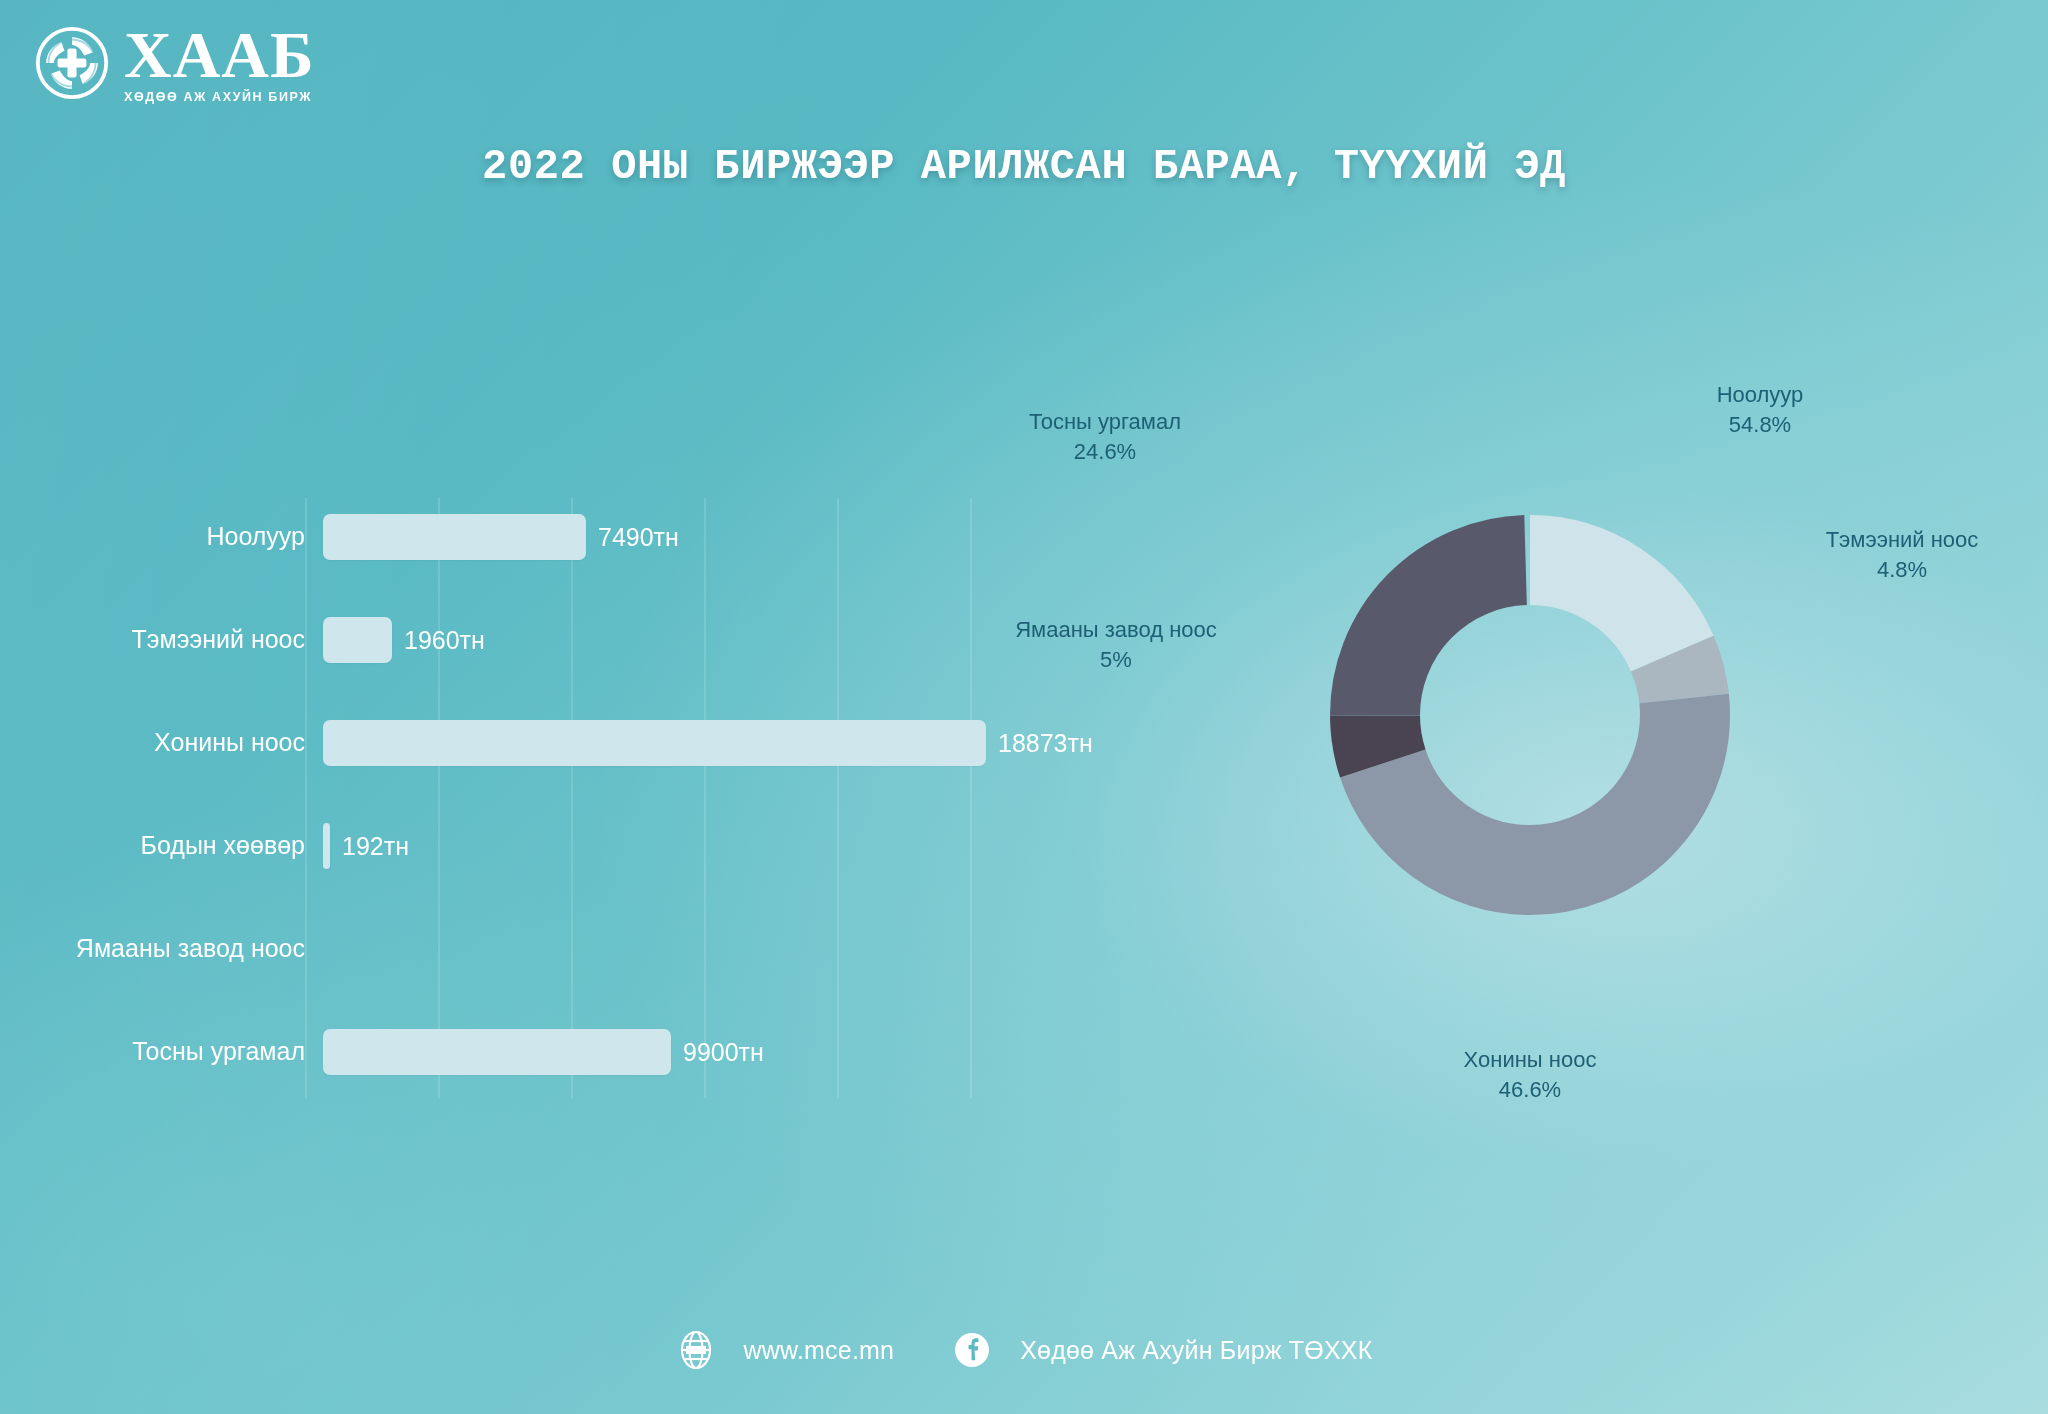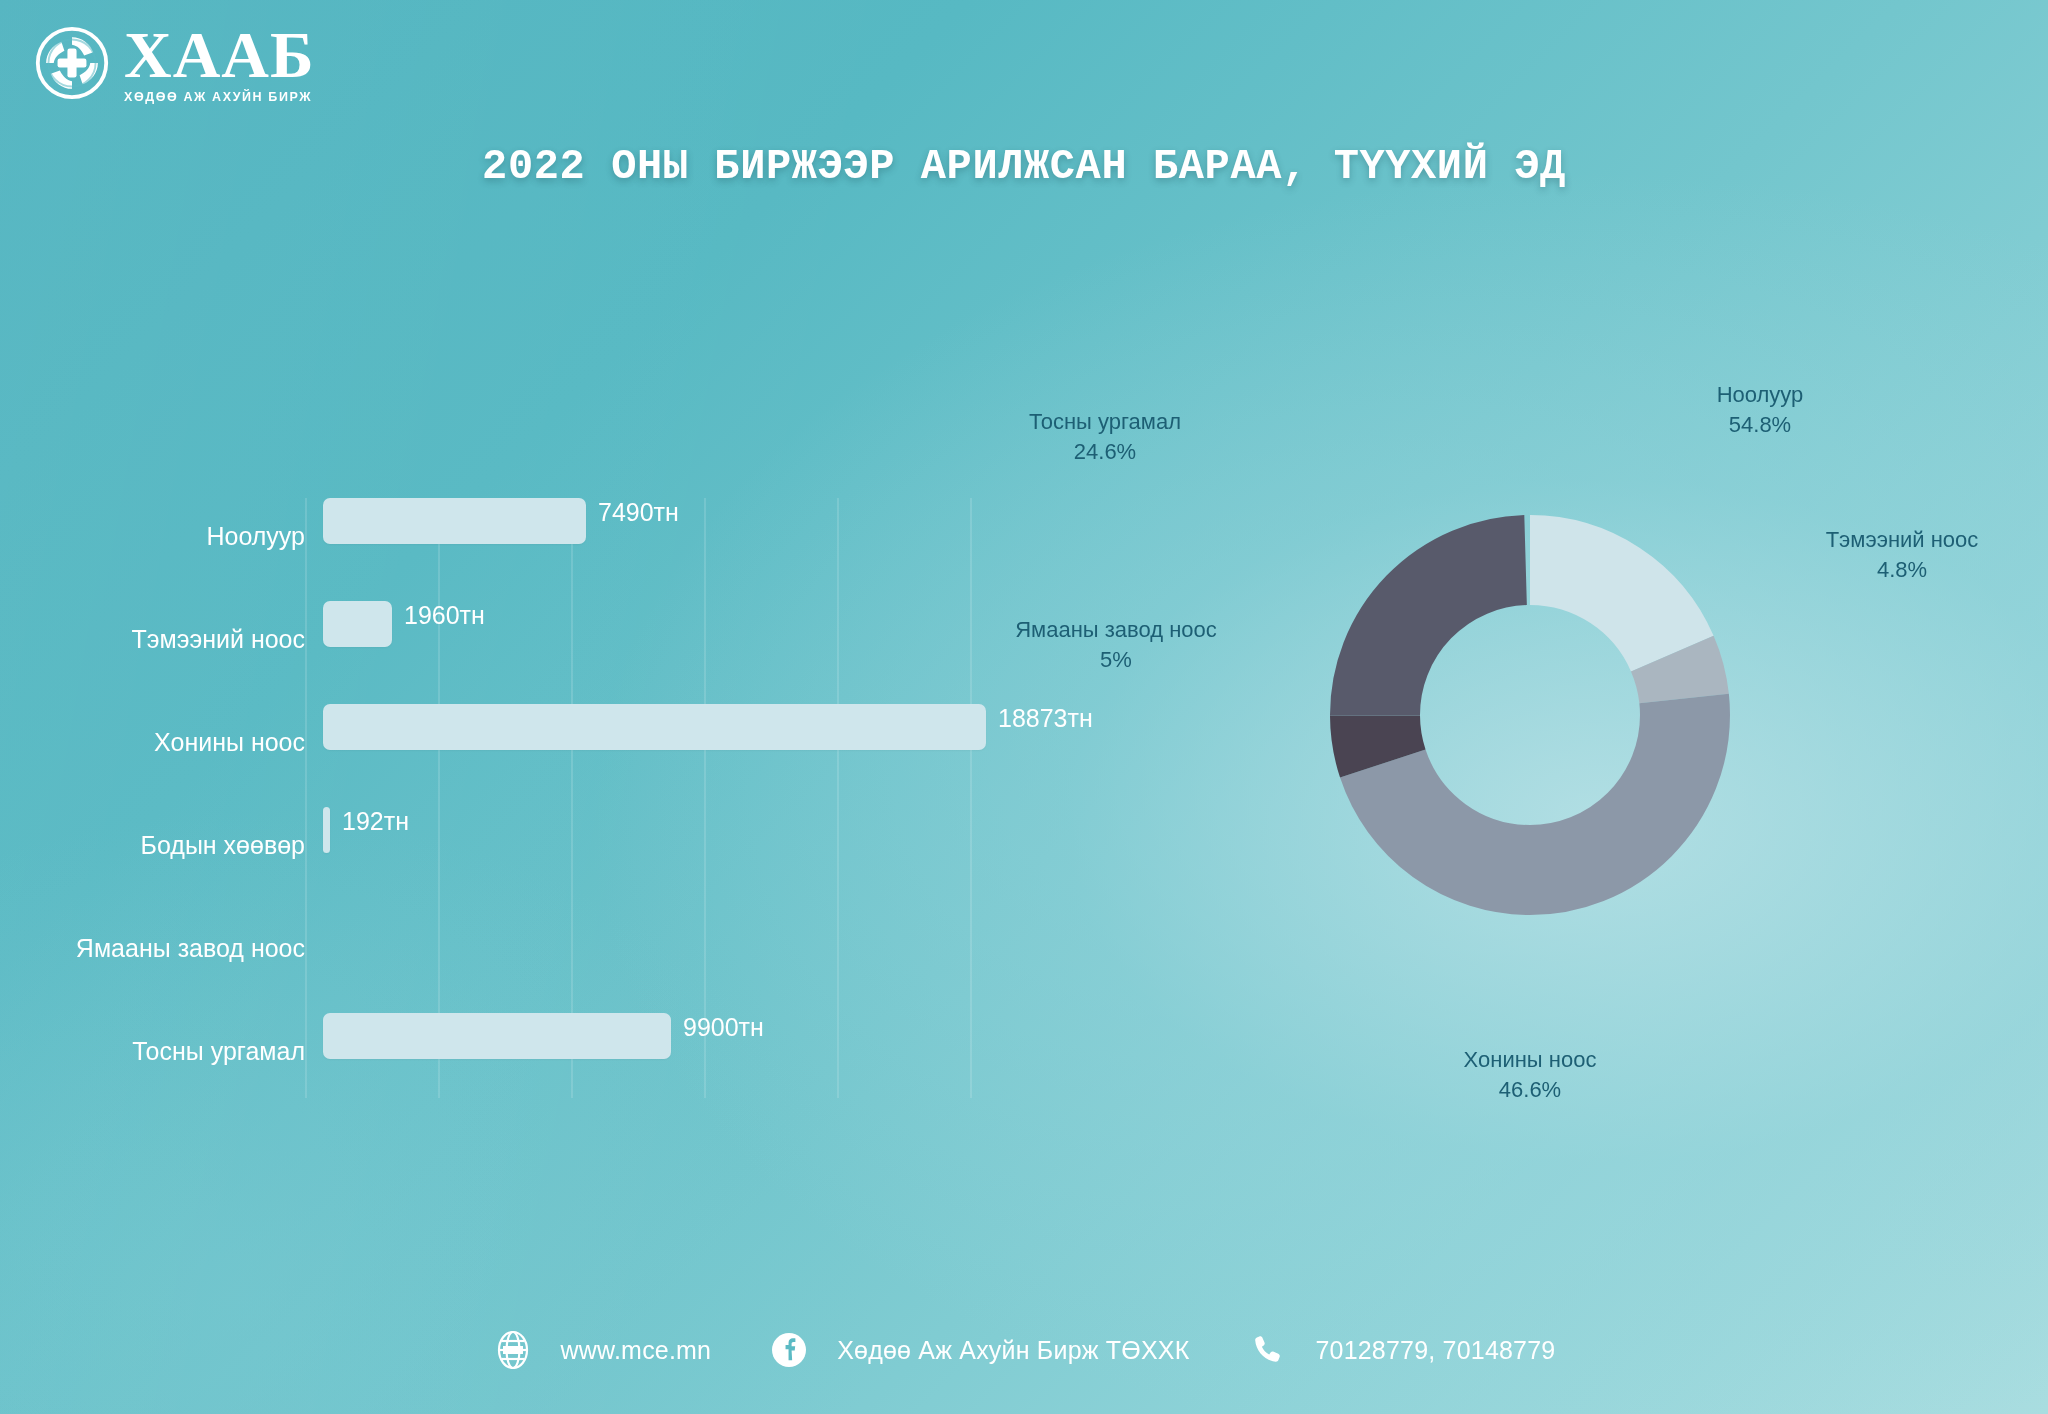--- a/index.html
+++ b/index.html
@@ -47,21 +47,21 @@
 
   
   #bars{position:absolute;left:60px;top:498px;width:940px;height:600px;}
   .grid{position:absolute;left:0;top:0;right:0;bottom:0;}
   .gl{position:absolute;top:0;bottom:0;width:2px;background:rgba(255,255,255,0.14);}
   .barrow{position:absolute;left:0;right:0;height:78px;display:flex;align-items:center;}
   .barlabel{
     width:245px;flex:0 0 245px;text-align:right;padding-right:18px;
     color:#ffffff;font-size:25px;line-height:1.1;white-space:nowrap;
   }
-  .bartrack{position:relative;flex:1 1 auto;height:100%;display:flex;align-items:flex-start;}
+  .bartrack{position:relative;flex:1 1 auto;height:100%;display:flex;align-items:center;}
   .bar{
     height:46px;background:#cfe6ec;border-radius:7px;
     box-shadow:0 1px 2px rgba(0,0,0,0.04);
   }
   .barval{
     margin-left:12px;color:#ffffff;font-size:25px;white-space:nowrap;
   }
 
   
   #donut-area{position:absolute;left:1030px;top:455px;width:990px;height:620px;}
@@ -220,21 +220,15 @@
     </div>
 
     <div class="fitem">
       <svg class="ficon" viewBox="0 0 40 40">
         <circle cx="20" cy="20" r="17" fill="#ffffff"></circle>
         <path d="M22.6 20.4h3.1l.5-4.2h-3.6v-2.1c0-1.2.35-2 2.05-2h1.75V8.4c-.3-.04-1.35-.13-2.55-.13-2.55 0-4.3 1.55-4.3 4.4v2.45h-3v4.2h3v11h3.6z" fill="#5bbac4"></path>
       </svg>
       <span class="ftxt">Хөдөө Аж Ахуйн Бирж ТӨХХК</span>
     </div>
 
-    <div class="fitem">
-      <svg class="ficon" viewBox="0 0 40 40">
-        <path d="M12.3 6.5c1.3-.5 2.6.1 3.1 1.3l2.1 4.6c.5 1.1.2 2.4-.8 3.1l-1.8 1.3c1.3 3.3 4 6.1 7.3 7.6l1.4-1.9c.7-1 2-1.3 3.1-.8l4.6 2.1c1.2.6 1.8 1.9 1.3 3.1l-1.2 3.1c-.4 1.1-1.5 1.8-2.7 1.7C17.8 30.3 8.9 21 8.2 10.2c-.1-1.2.6-2.3 1.7-2.7z" fill="#ffffff"></path>
-      </svg>
-      <span class="ftxt">70128779, 70148779</span>
-    </div>
 
   </div>
 </div>
 
 </body></html>

